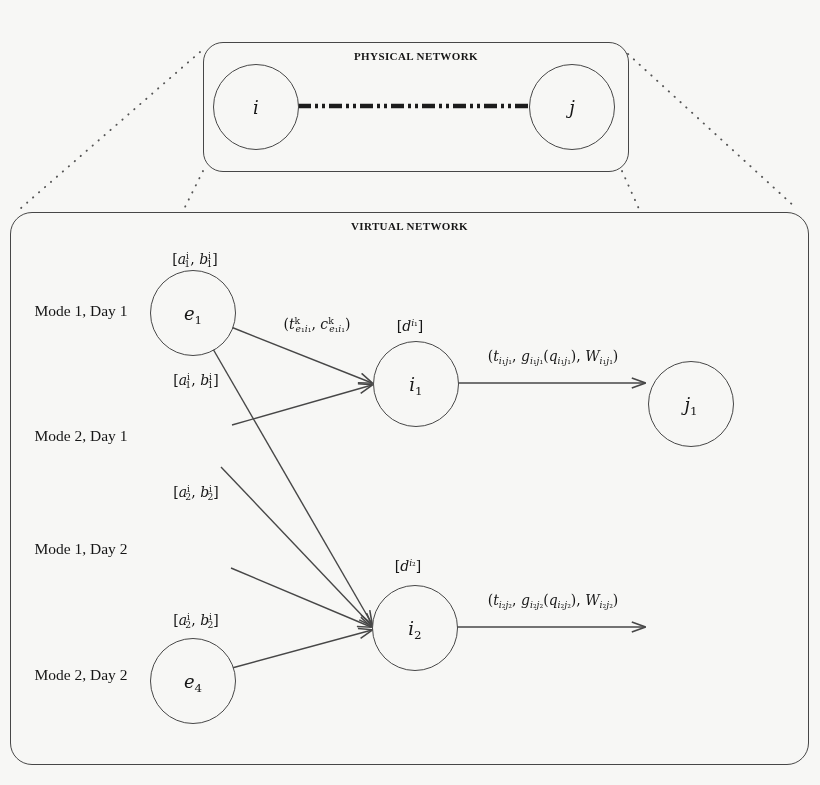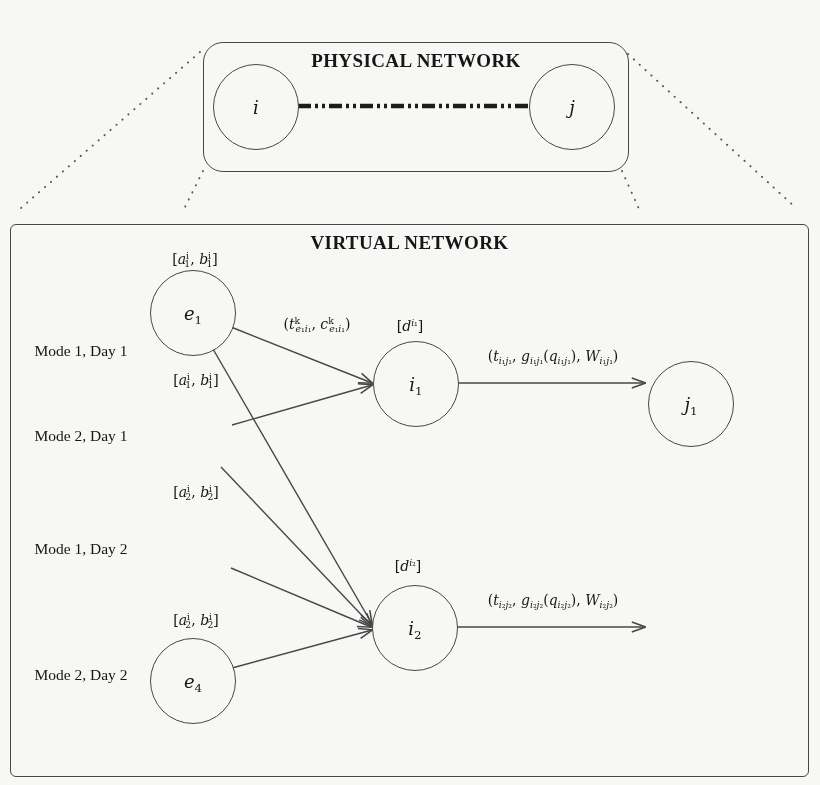--- a/index.html
+++ b/index.html
@@ -4,23 +4,23 @@
 <style>
   html,body{margin:0;padding:0;background:#f7f7f5;}
   .figure{position:relative;width:820px;height:785px;background:#f7f7f5;
           font-family:"DejaVu Serif",serif;color:#151515;overflow:hidden;}
   .wires{position:absolute;left:0;top:0;width:820px;height:785px;}
   .edge{stroke:#474747;stroke-width:1.4;fill:none;}
   .dotted{stroke:#565656;stroke-width:1.9;fill:none;stroke-dasharray:0.3 7.6;stroke-linecap:round;}
   .phys-link{stroke:#1c1c1c;stroke-width:4.6;fill:none;stroke-dasharray:13 4 3 4 3 4;}
   .box{position:absolute;border:1.7px solid #474747;background:transparent;}
   .box-physical{left:203px;top:42px;width:424px;height:128px;border-radius:20px;}
-  .box-virtual{left:10px;top:224px;width:797px;height:551px;border-radius:6px;}
+  .box-virtual{left:10px;top:212px;width:797px;height:551px;border-radius:22px;}
   .box-title{position:absolute;top:7px;left:0;right:0;text-align:center;
-             font-family:"Liberation Serif",serif;font-weight:600;font-size:19px;
+             font-family:"Liberation Serif",serif;font-weight:600;font-size:11px;
              letter-spacing:0.4px;color:#161616;}
   .node{position:absolute;width:84px;height:84px;border:1.6px solid #474747;border-radius:50%;
         background:#f7f7f5;display:flex;align-items:center;justify-content:center;
         font-style:italic;font-size:18px;color:#161616;}
   .node sub{font-style:normal;}
   .mlabel{position:absolute;transform:translate(-50%,-50%);white-space:nowrap;
           font-size:14px;color:#161616;}
   .rowlabel{position:absolute;transform:translate(-50%,-50%);white-space:nowrap;
             font-family:"Liberation Serif",serif;font-size:15.5px;color:#161616;}
   sup,sub{font-size:0.66em;line-height:0;}
@@ -83,21 +83,21 @@
     <span><i>i</i><sub>1</sub></span>
   </div>
   <div class="node" style="left:372px;top:585px;">
     <span><i>i</i><sub>2</sub></span>
   </div>
 
   <div class="node" style="left:648px;top:361px;">
     <span><i>j</i><sub>1</sub></span>
   </div>
 
-  <div class="rowlabel" style="left:81px;top:311px;margin-top:40px;">Mode 1, Day 1</div>
+  <div class="rowlabel" style="left:81px;top:311px;">Mode 1, Day 1</div>
   <div class="rowlabel" style="left:81px;top:436px;">Mode 2, Day 1</div>
   <div class="rowlabel" style="left:81px;top:549px;">Mode 1, Day 2</div>
   <div class="rowlabel" style="left:81px;top:675px;">Mode 2, Day 2</div>
 
   <div class="mlabel" style="left:195px;top:259px;">[<i>a</i><sup>i</sup><sub>1</sub>, <i>b</i><sup>i</sup><sub>1</sub>]</div>
   <div class="mlabel" style="left:196px;top:380px;">[<i>a</i><sup>i</sup><sub>1</sub>, <i>b</i><sup>i</sup><sub>1</sub>]</div>
   <div class="mlabel" style="left:196px;top:492px;">[<i>a</i><sup>i</sup><sub>2</sub>, <i>b</i><sup>i</sup><sub>2</sub>]</div>
   <div class="mlabel" style="left:196px;top:620px;">[<i>a</i><sup>i</sup><sub>2</sub>, <i>b</i><sup>i</sup><sub>2</sub>]</div>
 
   <div class="mlabel" style="left:410px;top:326px;">[<i>d</i><sup><i>i</i>₁</sup>]</div>

